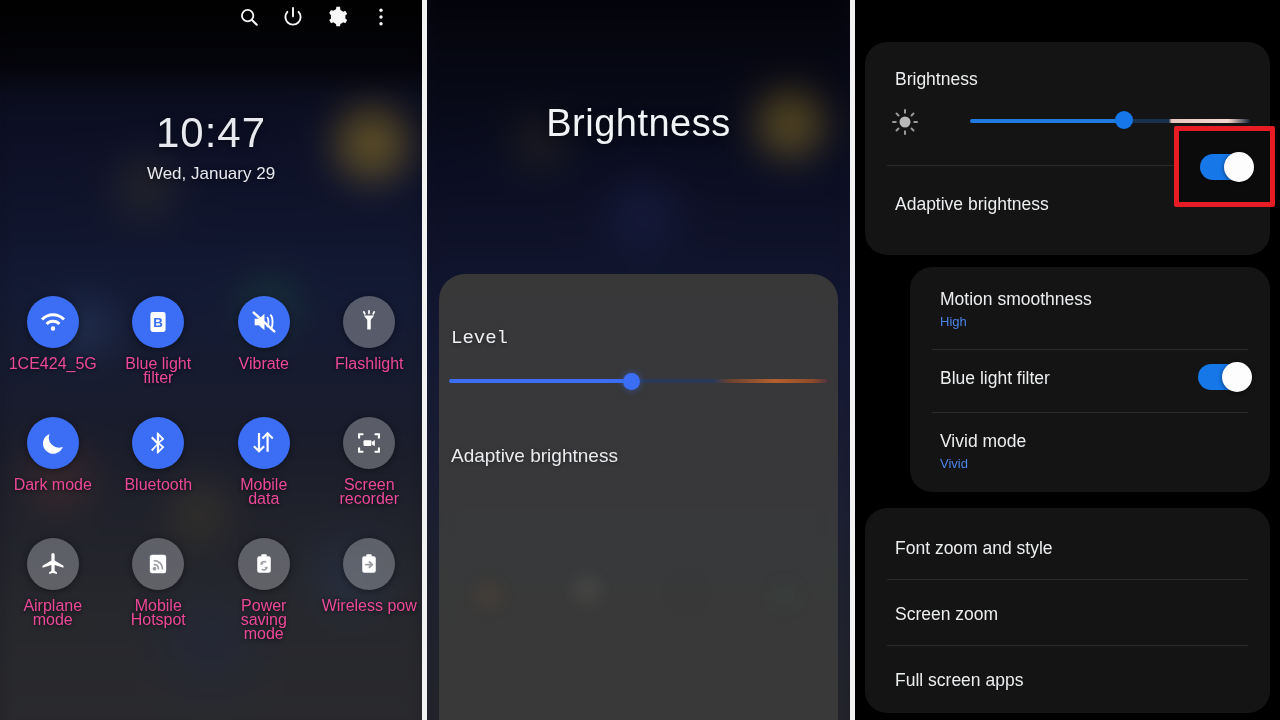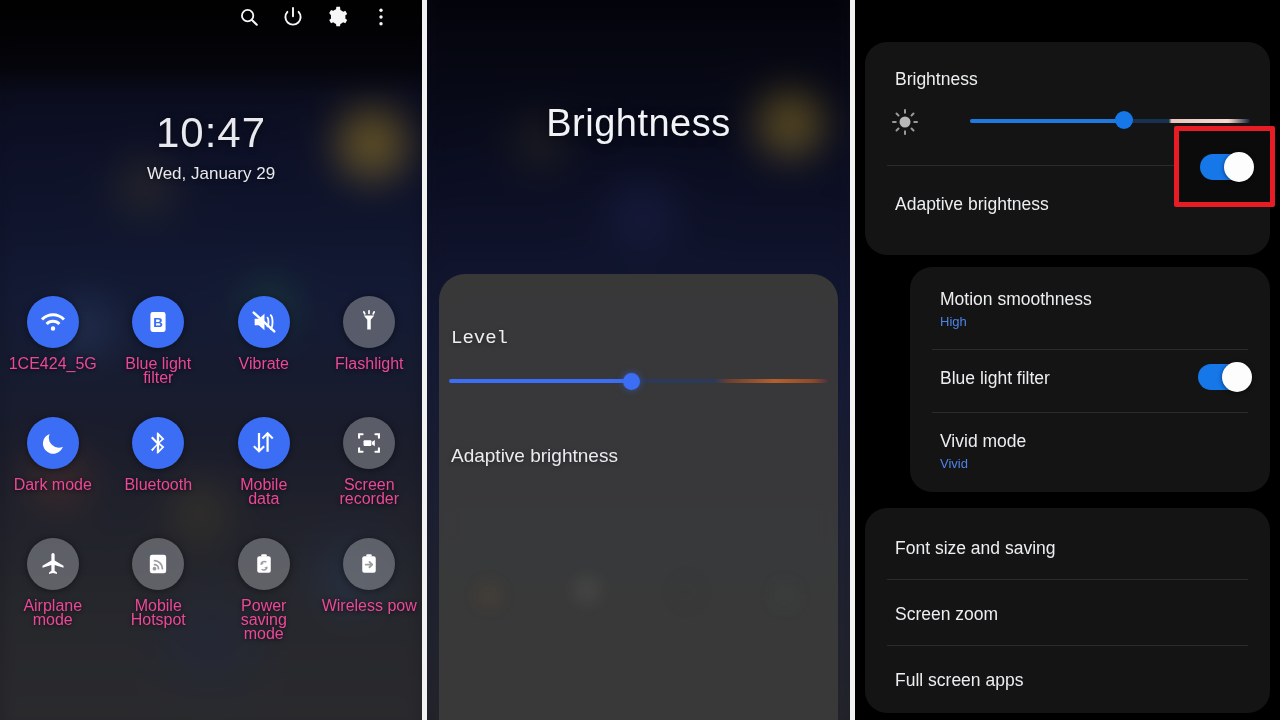--- a/index.html
+++ b/index.html
@@ -438,21 +438,21 @@
         <div class="knob"></div>
       </div>
 
       <div class="hr" style="top:145px;"></div>
 
       <div class="c-title" style="left:30px; top:164px;">Vivid mode</div>
       <div class="c-sub" style="left:30px; top:189px;">Vivid</div>
     </div>
 
     <div class="card c3">
-      <div class="c-title" style="left:30px; top:30px;">Font size and saving</div>
+      <div class="c-title" style="left:30px; top:30px;">Font zoom and style</div>
       <div class="hr" style="top:71px;"></div>
       <div class="c-title" style="left:30px; top:96px;">Screen zoom</div>
       <div class="hr" style="top:137px;"></div>
       <div class="c-title" style="left:30px; top:162px;">Full screen apps</div>
     </div>
 
     <div class="p3-redbox" style="left:319px; top:126px;">
       <div class="sw3">
         <div class="knob"></div>
       </div>

